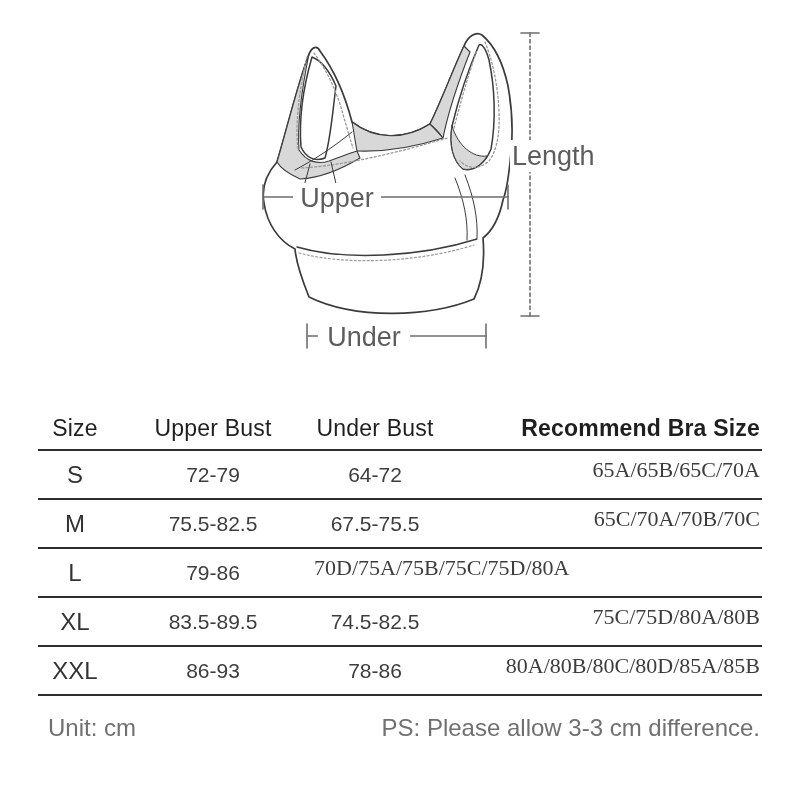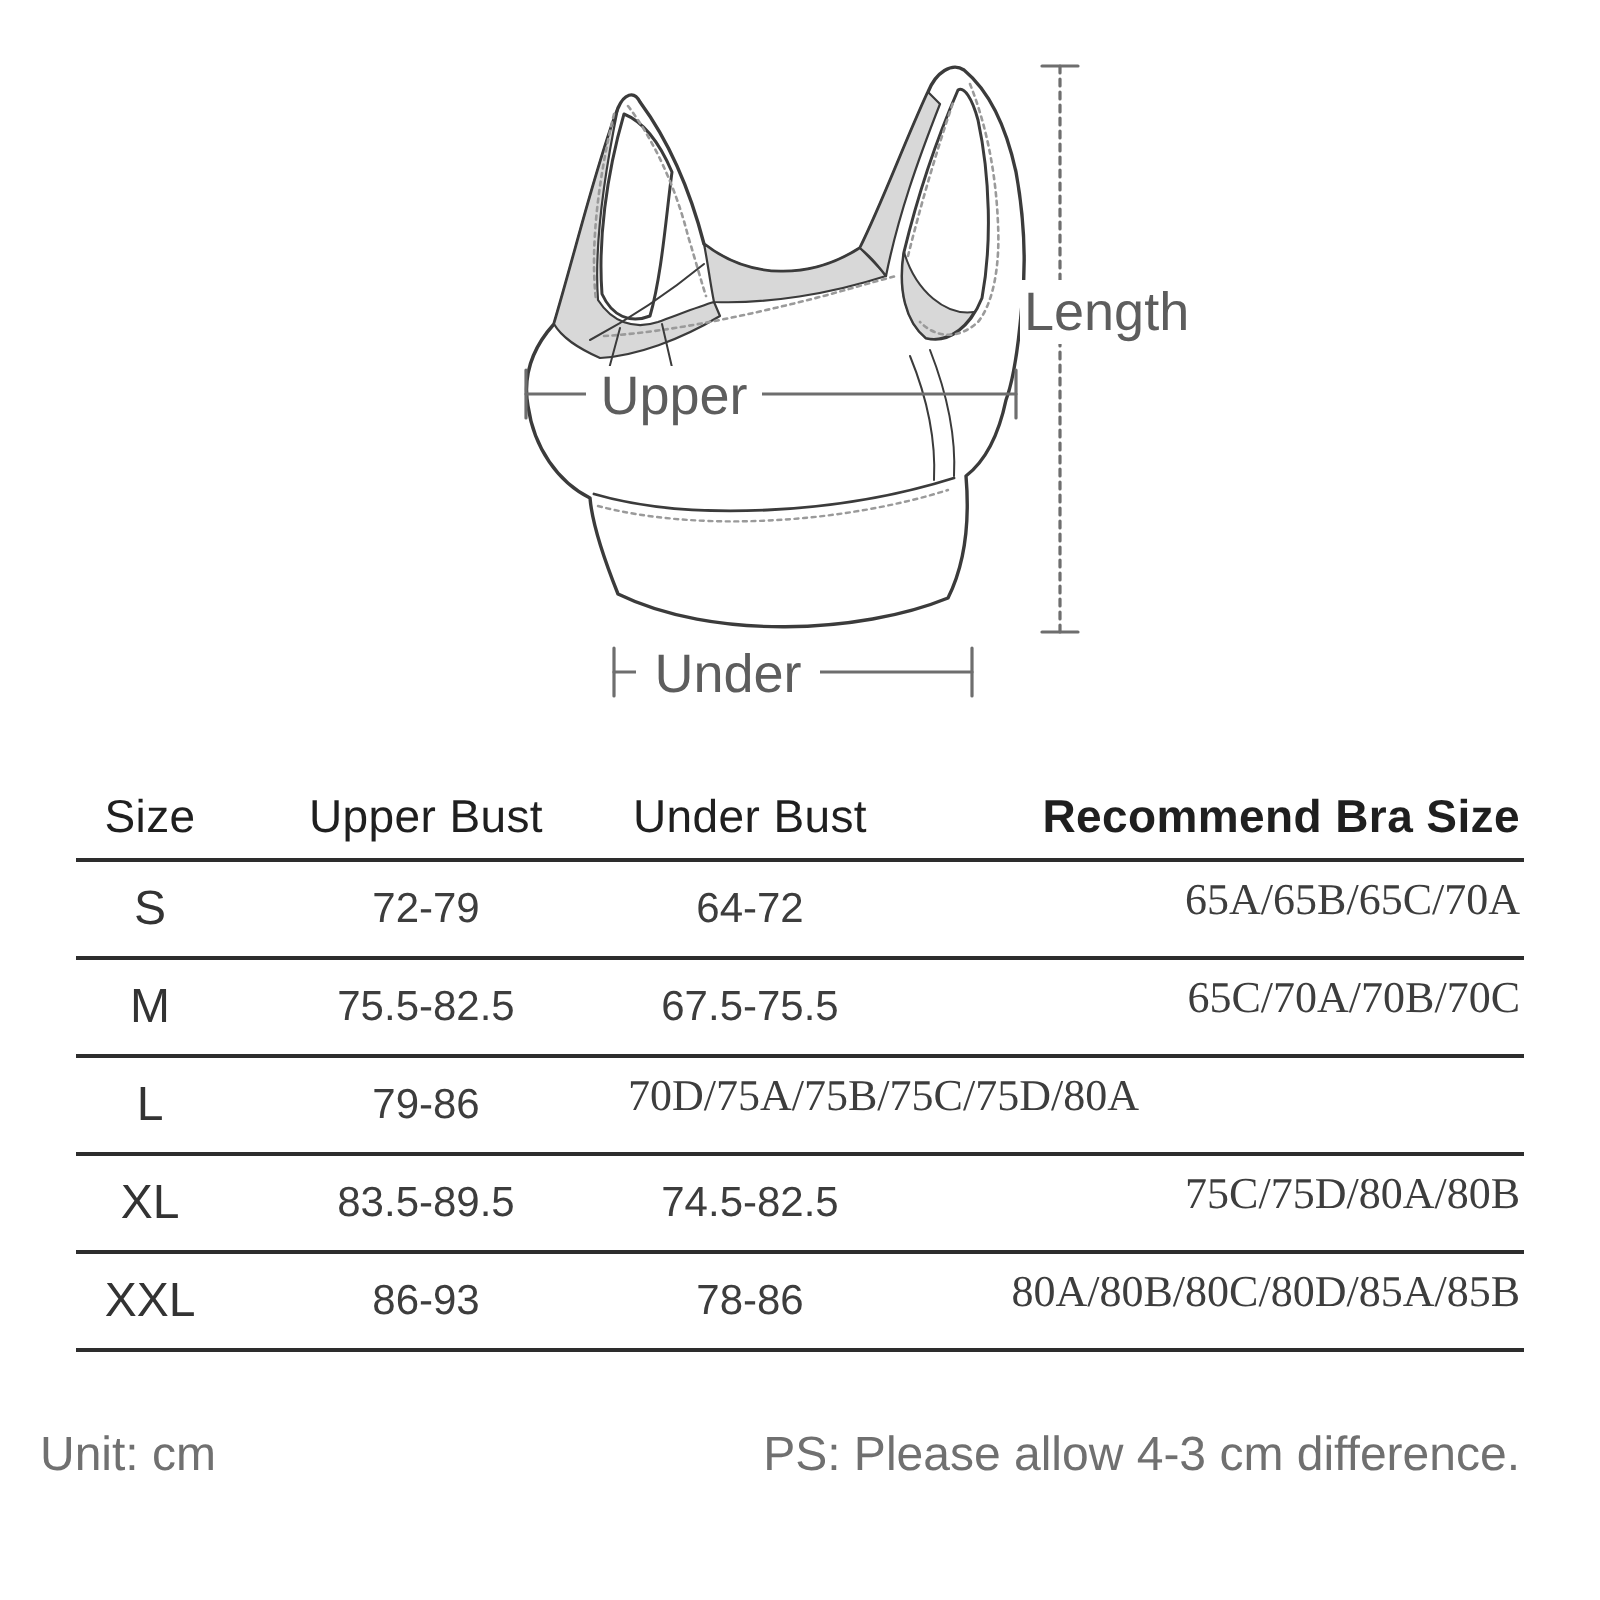--- a/index.html
+++ b/index.html
@@ -2,34 +2,34 @@
 <html><head>
 <meta charset="utf-8">
 <style>
   html,body{margin:0;padding:0;background:#ffffff;}
   #page{position:relative;width:800px;height:800px;background:#ffffff;overflow:hidden;
         font-family:"Liberation Sans",sans-serif;}
   
   #art{position:absolute;left:0;top:0;width:800px;height:392px;}
   .measure-label{font-family:"Liberation Sans",sans-serif;font-size:27px;fill:#5d5d5d;}
   
-  .size-table{position:absolute;left:38px;top:388px;width:724px;}
+  .size-table{position:absolute;left:38px;top:408px;width:724px;}
   .thead,.trow{display:grid;grid-template-columns:74px 202px 122px 1fr;align-items:center;}
   .thead{height:41px;border-bottom:2px solid #2d2d2d;
          font-size:23px;color:#1f1f1f;letter-spacing:.2px;}
   .thead .h1,.thead .h2,.thead .h3{text-align:center;}
   .thead .h4{text-align:right;padding-right:2px;font-weight:bold;}
   .trow{height:47px;border-bottom:2px solid #2d2d2d;}
   .c-size{text-align:center;font-size:24px;color:#333333;}
   .c-upper,.c-under{text-align:center;font-family:Liberation Sans, sans-serif;
                     font-size:21px;color:#3d3d3d;}
   .c-bra{text-align:right;padding-right:2px;font-family:Liberation Serif, serif;
          font-size:22px;color:#3d3d3d;position:relative;top:-5px;}
   
-  .footer{position:absolute;left:20px;right:40px;top:714px;display:flex;
+  .footer{position:absolute;left:48px;right:40px;top:714px;display:flex;
           justify-content:space-between;font-size:24px;color:#707070;}
 </style>
 </head>
 <body>
 
 <div id="page">
 
   <svg id="art" viewBox="0 0 800 392" xmlns="http://www.w3.org/2000/svg">
     <g stroke-linejoin="round" stroke-linecap="round">
 
@@ -172,16 +172,16 @@
     <div class="trow">
       <div class="c-size">XXL</div>
       <div class="c-upper">86-93</div>
       <div class="c-under">78-86</div>
       <div class="c-bra">80A/80B/80C/80D/85A/85B</div>
     </div>
   </div>
 
   <div class="footer">
     <span>Unit: cm</span>
-    <span>PS: Please allow 4-3 cm difference.</span>
+    <span>PS: Please allow 3-3 cm difference.</span>
   </div>
 
 </div>
 
 </body></html>

